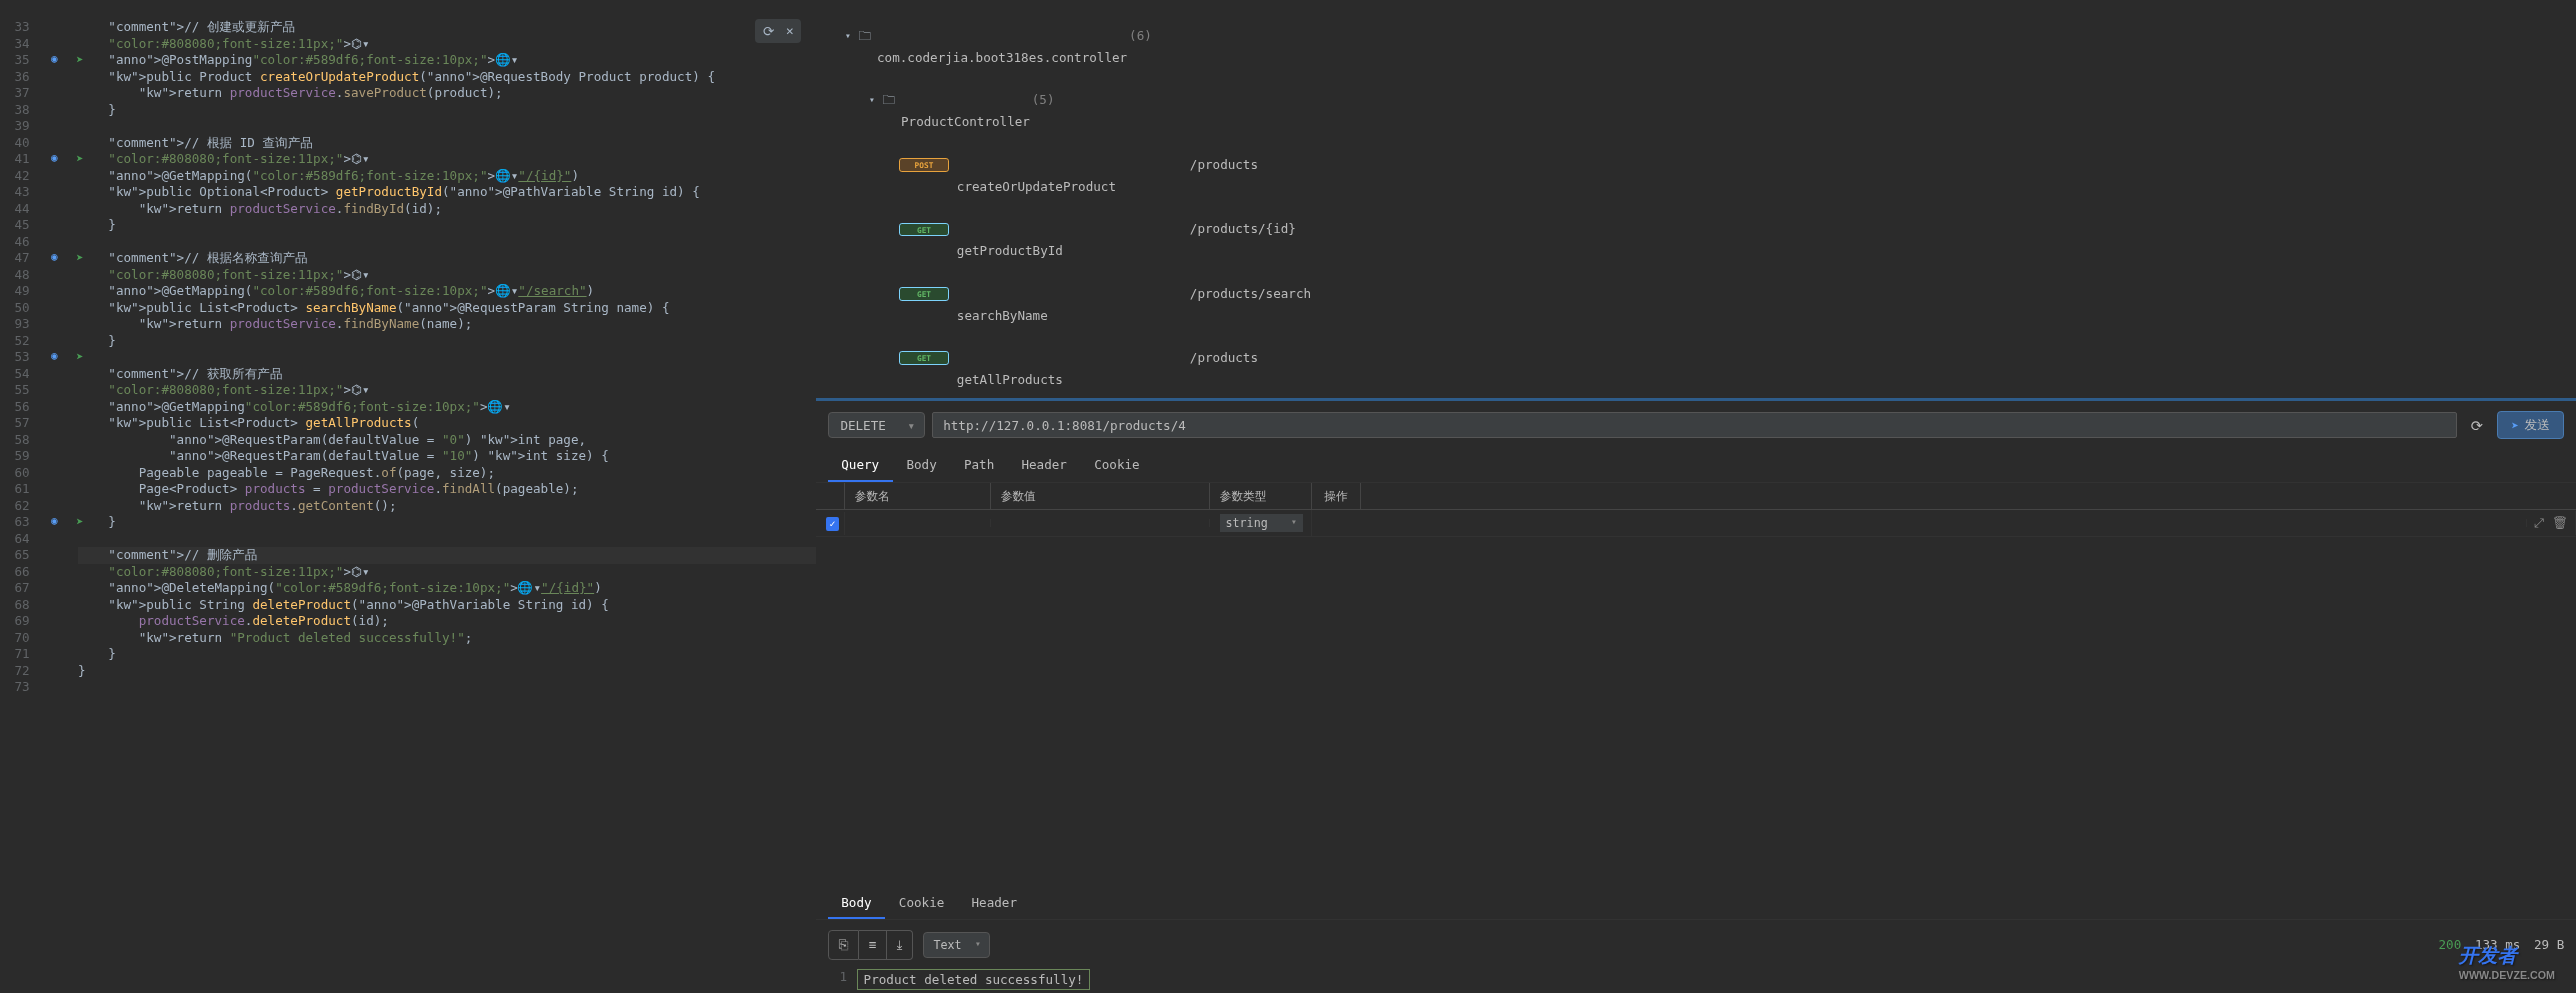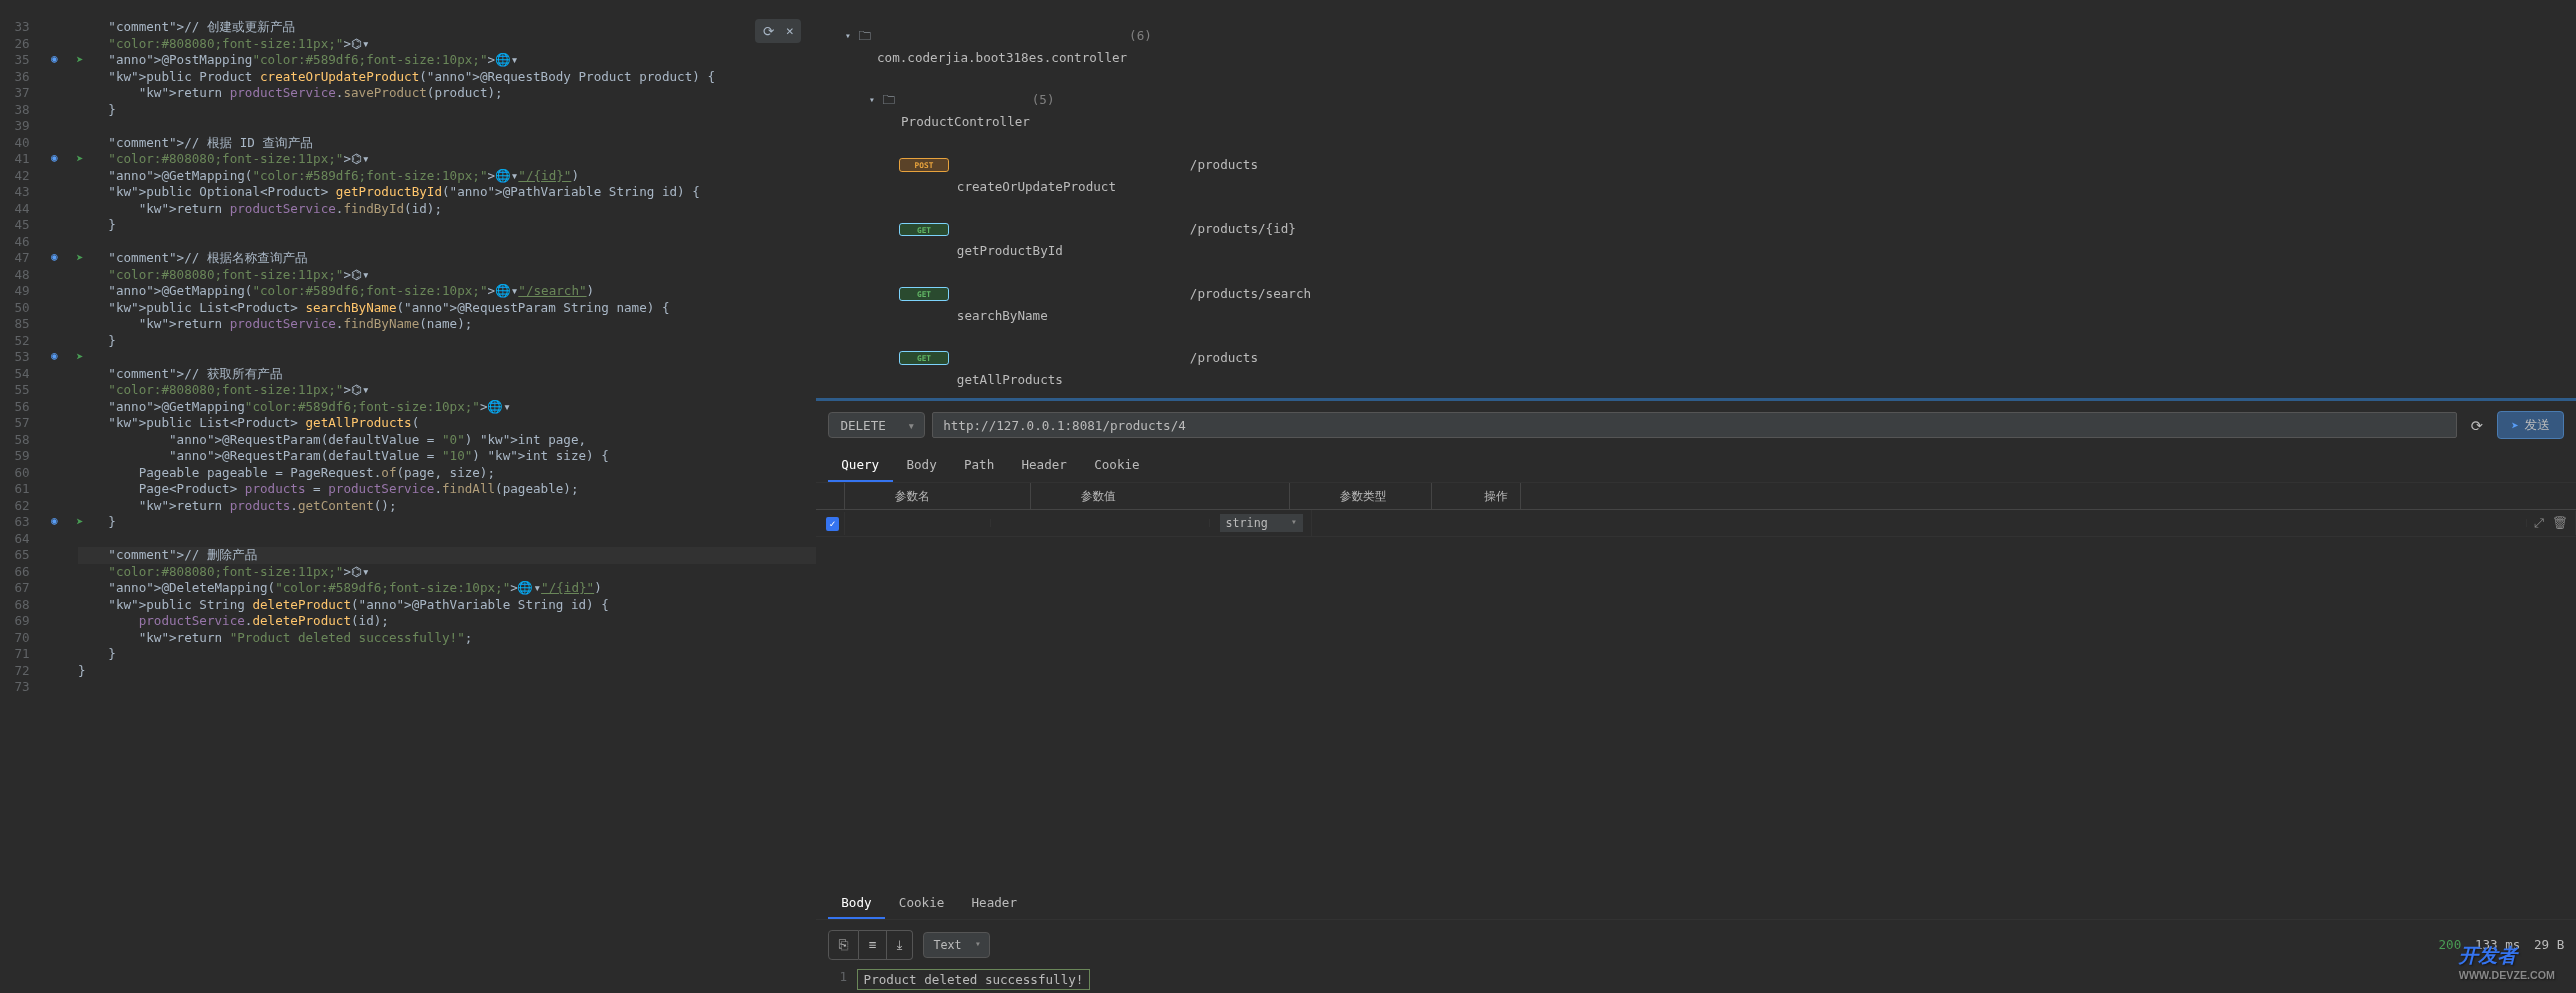--- a/index.html
+++ b/index.html
@@ -65,21 +65,21 @@
 .url-input { flex: 1; background: #3c3f41; border: 1px solid #555; color: #bbbbbb; padding: 4.9px 9.7px; border-radius: 2px; font-size: 12.6px; font-family: inherit; }
 .history-btn { color: #bbbbbb; padding: 5.8px; cursor: pointer; font-size: 14.6px; }
 .send-btn { background: #365880; border: 1px solid #4a7bb0; color: #bbbbbb; padding: 4.9px 13.6px; border-radius: 3.9px; cursor: pointer; display: flex; align-items: center; gap: 5.8px; font-family: inherit; font-size: 12.6px; }
 .send-btn-icon { color: #589df6; }
 
 .tabs { display: flex; border-bottom: 1px solid #323232; padding: 0 11.7px; }
 .tab { padding: 7.8px 13.6px; color: #bbbbbb; cursor: pointer; font-size: 12.6px; border-bottom: 2.9px solid transparent; }
 .tab.active { border-bottom-color: #3574f0; color: #fff; }
 
 .params-table { width: 100%; }
-.params-header { display: flex; background: #2b2b2b; color: #bbbbbb; font-size: 11.7px; border-bottom: 1px solid #444; gap: 40px; }
+.params-header { display: flex; background: #2b2b2b; color: #bbbbbb; font-size: 11.7px; border-bottom: 1px solid #444; }
 .params-header > div { padding: 5.8px 9.7px; border-right: 1px solid #444; }
 .params-row { display: flex; background: #2b2b2b; border-bottom: 1px solid #323232; align-items: center; }
 .params-row > div { padding: 3.9px 9.7px; border-right: 1px solid #323232; }
 .col-check { width: 29px; text-align: center; }
 .col-name { width: 146px; }
 .col-value { width: 219px; }
 .col-type { width: 102px; }
 .col-desc { flex: 1; }
 .col-ops { width: 49px; display: flex; gap: 7.8px; justify-content: center; }
 .checkbox { width: 13.6px; height: 13.6px; background: #3574f0; display: inline-flex; align-items: center; justify-content: center; color: white; font-size: 9.7px; border-radius: 1.9px; }
@@ -113,38 +113,38 @@
 .watermark { position: absolute; bottom: 11.7px; right: 21px; color: #3574f0; font-size: 19.4px; font-weight: bold; font-style: italic; font-family: Arial, sans-serif; text-shadow: 1px 1px 1.9px rgba(0,0,0,0.5); margin-top: 20px; }
 .watermark-sub { display: block; font-size: 10.7px; color: #888; text-align: center; font-style: normal; }
 </style>
 </head>
 <body>
 
 <div class="container">
   <div class="editor-pane">
     <div class="line-numbers" id="line-nums">
         <div>33</div>
-        <div>26</div>
+        <div>34</div>
         <div>35</div>
         <div>36</div>
         <div>37</div>
         <div>38</div>
         <div>39</div>
         <div>40</div>
         <div>41</div>
         <div>42</div>
         <div>43</div>
         <div>44</div>
         <div>45</div>
         <div>46</div>
         <div>47</div>
         <div>48</div>
         <div>49</div>
         <div>50</div>
-        <div>85</div>
+        <div>93</div>
         <div>52</div>
         <div>53</div>
         <div>54</div>
         <div>55</div>
         <div>56</div>
         <div>57</div>
         <div>58</div>
         <div>59</div>
         <div>60</div>
         <div>61</div>

